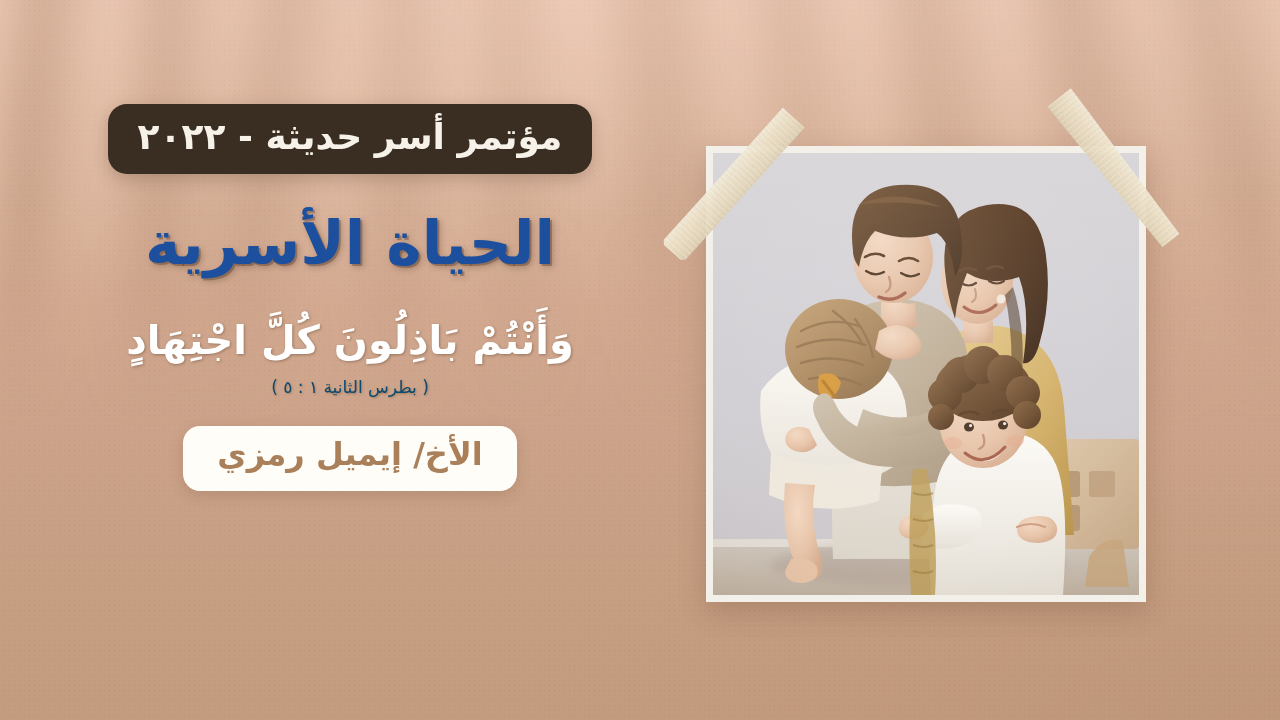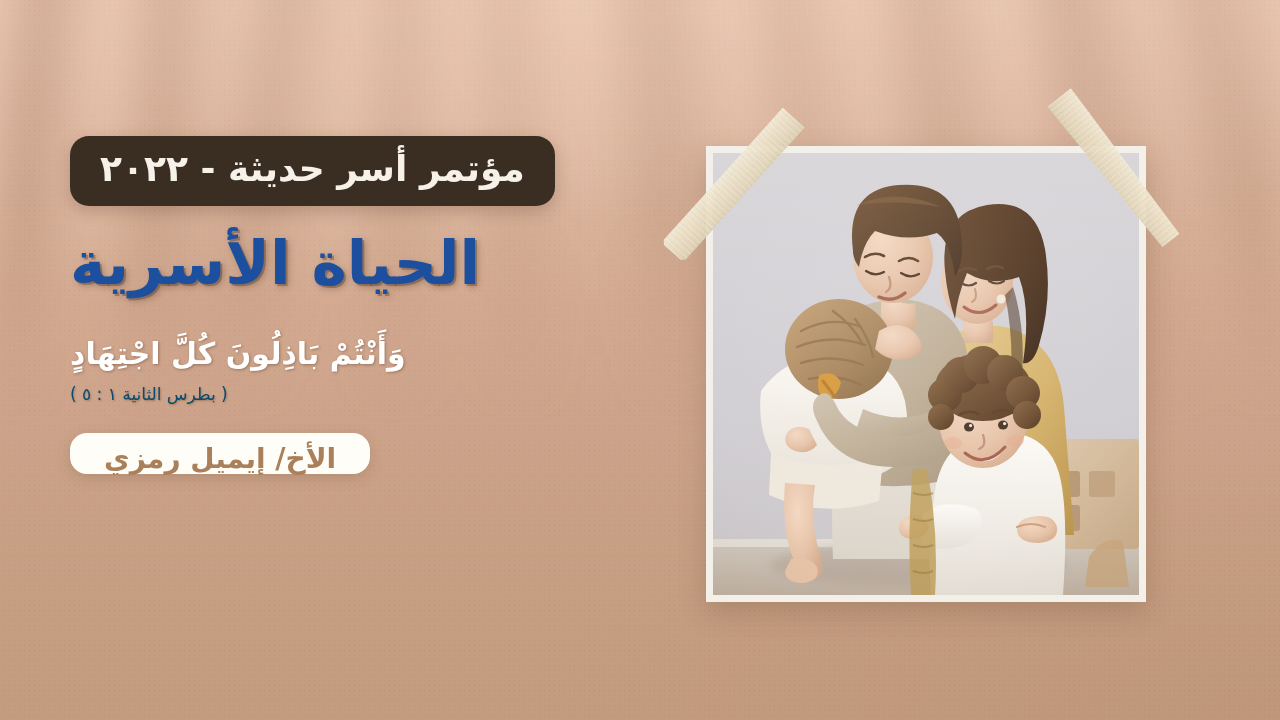--- a/index.html
+++ b/index.html
@@ -70,59 +70,59 @@
     background-image:
       radial-gradient(rgba(255,255,255,.55) .6px, rgba(0,0,0,0) .7px),
       radial-gradient(rgba(0,0,0,.38) .6px, rgba(0,0,0,0) .7px);
     background-size:4px 4px, 5px 5px;
     background-position:0 0, 2px 3px;
   }
 
   
   .left-col{
     position:absolute;
-    left:70px; top:136px;
+    left:70px; top:104px;
     width:560px;
-    text-align:left;
+    text-align:center;
     direction:rtl;
   }
 
   
   .event-badge{
     display:inline-block;
     background:#3a2d22;
     color:#f6f1e9;
     border-radius:19px;
     padding:13px 30px 17px;
     font-size:36px;
     font-weight:700;
     line-height:1.12;
     letter-spacing:.5px;
     white-space:nowrap;
     box-shadow:0 5px 16px rgba(83,56,38,.26);
   }
 
   
   .main-title{
-    margin-top:24px;
+    margin-top:36px;
     color:#1c4f9e;
     font-size:60px;
     font-weight:700;
     line-height:1.12;
     letter-spacing:0px;
     text-shadow:
       2px 2px 0 rgba(58,37,22,.30),
       3px 3px 6px rgba(58,37,22,.28);
   }
 
   
   .verse{
     margin-top:36px;
     color:#ffffff;
-    font-size:30px;
+    font-size:40px;
     font-weight:700;
     line-height:1.3;
     white-space:nowrap;
     text-shadow:1px 1px 3px rgba(92,62,42,.45);
   }
 
   
   .verse-ref{
     margin-top:10px;
     color:#0c4a6e;
@@ -132,22 +132,22 @@
     text-shadow:1px 1px 2px rgba(92,62,42,.40);
   }
 
   
   .speaker-pill{
     display:inline-block;
     margin-top:28px;
     background:#fffdf8;
     color:#a9805a;
     border-radius:17px;
-    padding:11px 34px 0;
-    font-size:28px;
+    padding:11px 34px 19px;
+    font-size:32px;
     font-weight:700;
     line-height:1.1;
     white-space:nowrap;
     box-shadow:0 4px 14px rgba(106,73,48,.22);
   }
 
   
   .photo-block{
     position:absolute;
     left:706px; top:146px;

